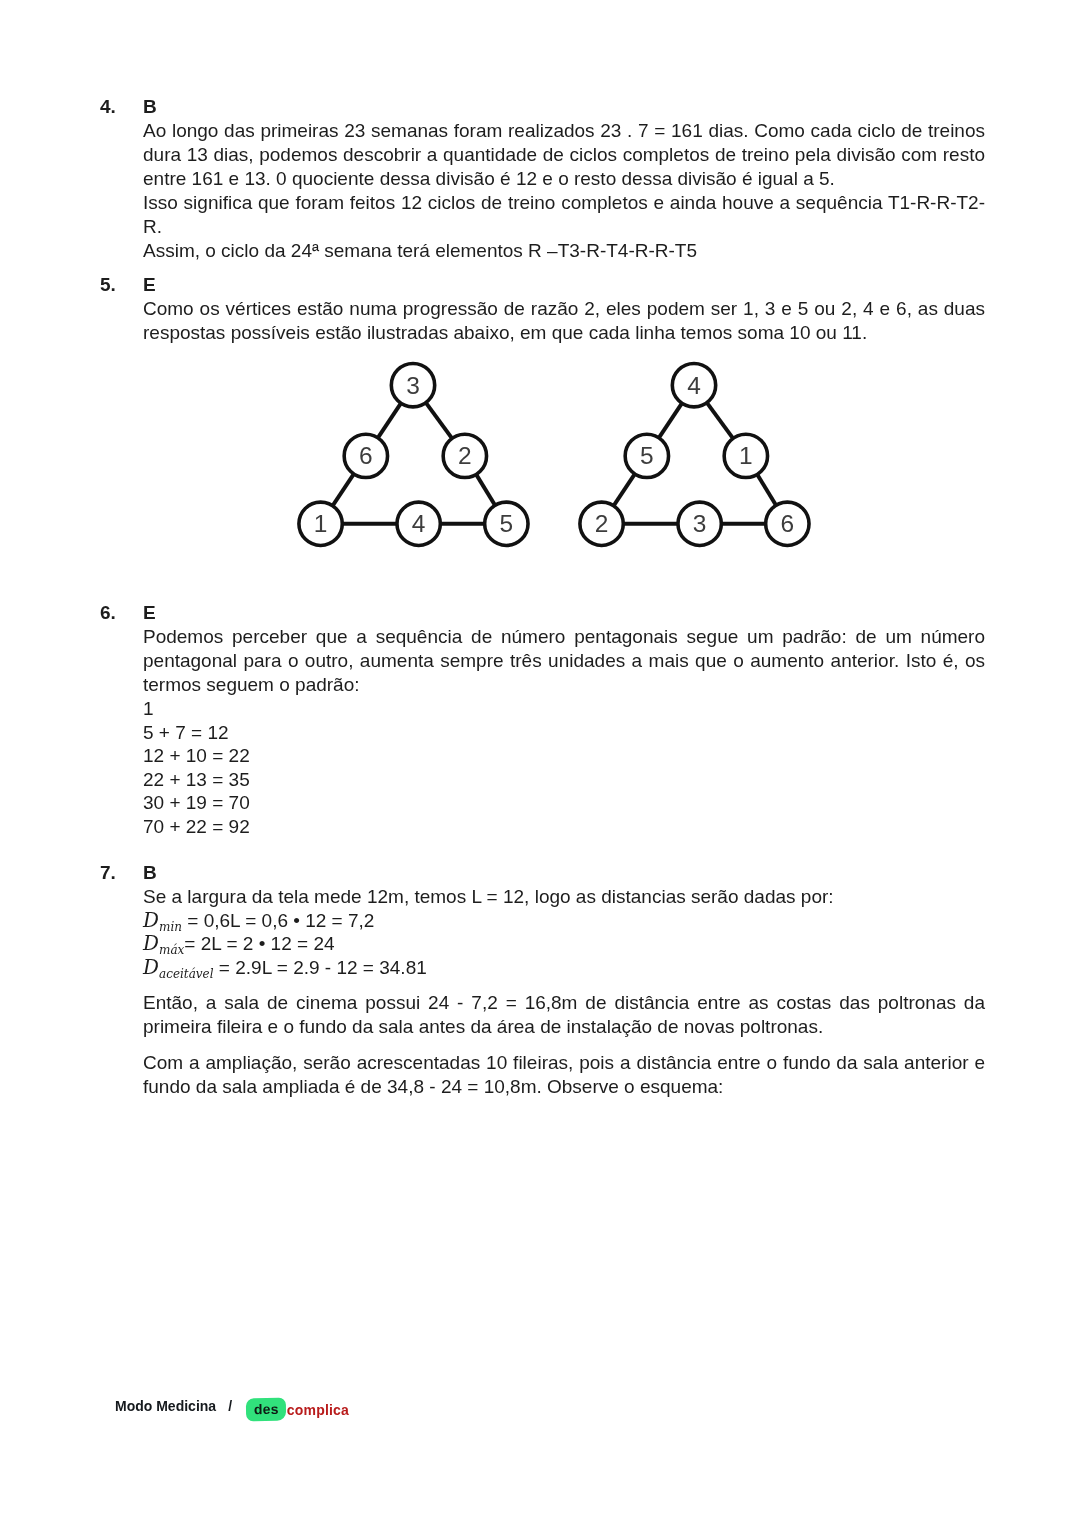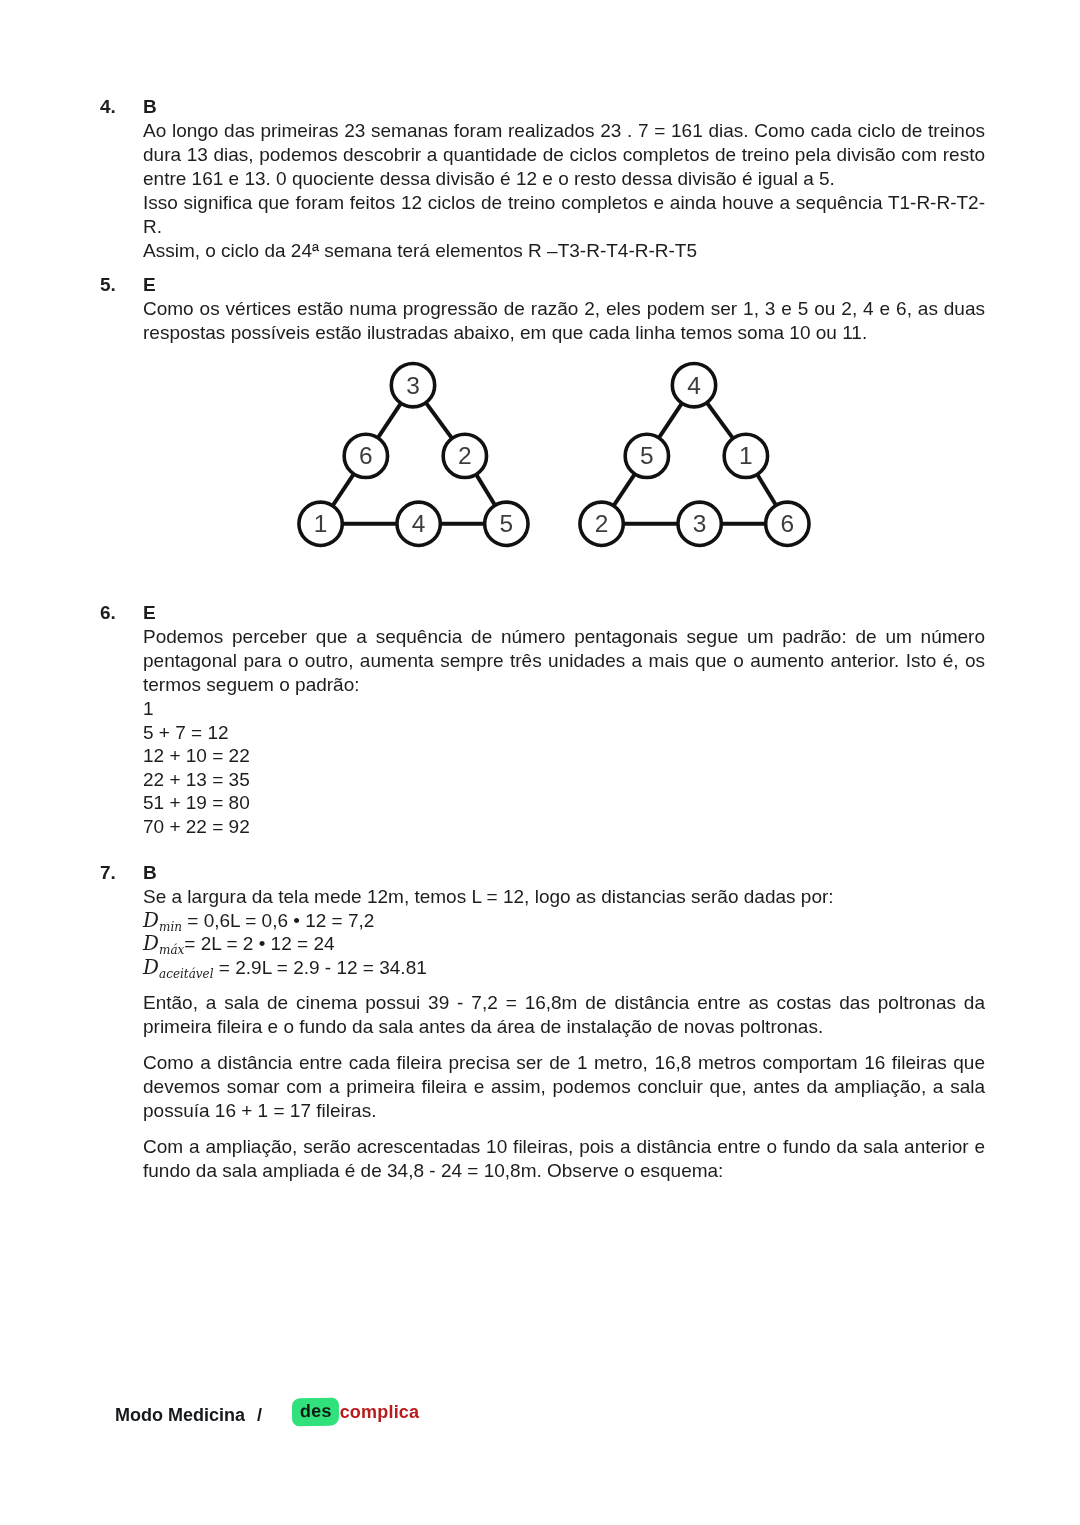--- a/index.html
+++ b/index.html
@@ -38,25 +38,25 @@
     font-style:italic; font-size:20px;
   }
   .msub {
     font-family:"DejaVu Serif","Liberation Serif",serif;
     font-style:italic; font-size:12px;
     position:relative; top:4px; line-height:0;
   }
 
   .footer {
     position:absolute; left:115px; top:1398px;
-    display:flex; align-items:flex-end;
-    font-size:18px; font-weight:700; color:#15191d;
+    display:flex; align-items:flex-start;
+    font-size:14px; font-weight:700; color:#15191d;
   }
   .footer .sep { margin:0 14px 0 12px; }
-  .logo { display:flex; align-items:center; margin-left:16px; letter-spacing:0.2px; }
+  .logo { display:flex; align-items:center; margin-left:0; letter-spacing:0.2px; }
   .logo-des {
     display:inline-block;
     padding:3px 7px 4px 8px;
     border-radius:8px 7px 9px 7px;
     transform:rotate(-1deg);
     color:#0e1b14;
   }
   .logo-rest { margin-left:1px; color:#b91c1c; }
 </style>
 </head>
@@ -127,36 +127,35 @@
   <div class="item">
     <div class="item-num">6.</div>
     <div class="item-body">
       <div class="answer">E</div>
       <p class="just">Podemos perceber que a sequência de número pentagonais segue um padrão: de um número pentagonal para o outro, aumenta sempre três unidades a mais que o aumento anterior. Isto é, os termos seguem o padrão:</p>
       <div>
         <div class="seq-line">1</div>
         <div class="seq-line">5 + 7 = 12</div>
         <div class="seq-line">12 + 10 = 22</div>
         <div class="seq-line">22 + 13 = 35</div>
-        <div class="seq-line">51 + 19 = 80</div>
+        <div class="seq-line">30 + 19 = 70</div>
         <div class="seq-line">70 + 22 = 92</div>
       </div>
     </div>
   </div>
 
   <div class="item" style="margin-top:22px;">
     <div class="item-num">7.</div>
     <div class="item-body">
       <div class="answer">B</div>
       <p>Se a largura da tela mede 12m, temos L = 12, logo as distancias serão dadas por:</p>
       <div class="formula"><span class="mvar">D</span><span class="msub">min</span><span> = 0,6L = 0,6 • 12 = 7,2</span></div>
       <div class="formula"><span class="mvar">D</span><span class="msub">máx</span><span>= 2L = 2 • 12 = 24</span></div>
       <div class="formula"><span class="mvar">D</span><span class="msub">aceitável</span><span> = 2.9L = 2.9 - 12 = 34.81</span></div>
-      <p class="just pgap">Então, a sala de cinema possui 39 - 7,2 = 16,8m de distância entre as costas das poltronas da primeira fileira e o fundo da sala antes da área de instalação de novas poltronas.</p>
-      <p class="just pgap">Como a distância entre cada fileira precisa ser de 1 metro, 16,8 metros comportam 16 fileiras que devemos somar com a primeira fileira e assim, podemos concluir que, antes da ampliação, a sala possuía 16 + 1 = 17 fileiras.</p>
+      <p class="just pgap">Então, a sala de cinema possui 24 - 7,2 = 16,8m de distância entre as costas das poltronas da primeira fileira e o fundo da sala antes da área de instalação de novas poltronas.</p>
       <p class="just pgap">Com a ampliação, serão acrescentadas 10 fileiras, pois a distância entre o fundo da sala anterior e fundo da sala ampliada é de 34,8 - 24 = 10,8m. Observe o esquema:</p>
     </div>
   </div>
 
 </div>
 
 <div class="footer">
   <span>Modo Medicina</span>
   <span class="sep">/</span>
   <span class="logo">

